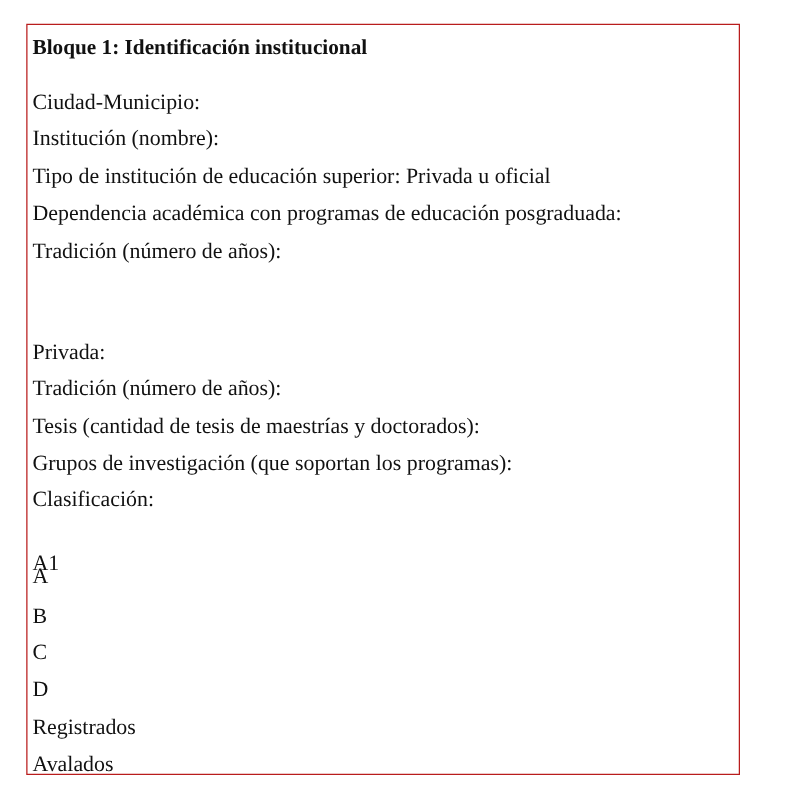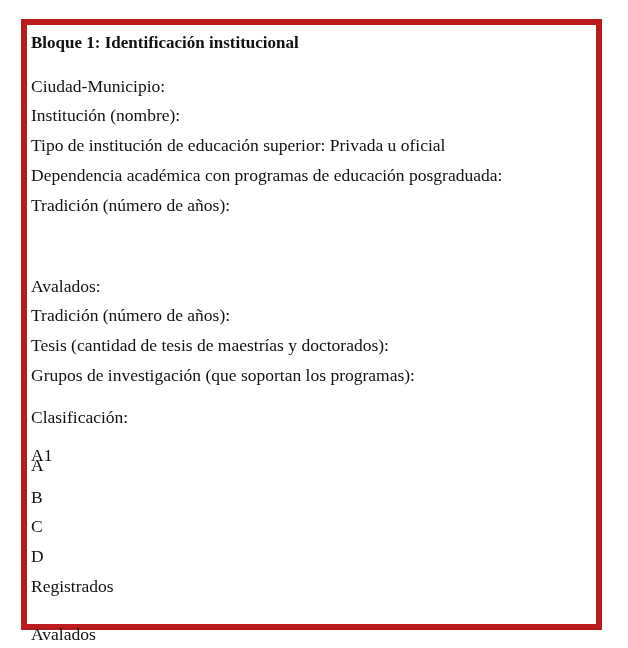--- a/index.html
+++ b/index.html
@@ -14,21 +14,21 @@
       overflow: hidden;
       font-family: "Liberation Serif", "DejaVu Serif", serif;
       color: #111111;
     }
     .box {
       position: absolute;
       left: 21px;
       top: 19px;
       width: 569px;
       height: 599px;
-      border: 6px solid #b91c1c;
+      border: 1px solid #b91c1c;
       background: #ffffff;
     }
     .line {
       position: absolute;
       left: 4px;
       font-size: 17.5px;
       line-height: 20px;
       white-space: nowrap;
     }
     .heading {
@@ -42,26 +42,26 @@
 <div class="box">
   <div class="line heading" style="top:8px;">Bloque 1: Identificación institucional</div>
 
   <div class="line" style="top:80px;">Institución (nombre):</div>
   <div class="line" style="top:51px;">Ciudad-Municipio:</div>
   <div class="line" style="top:110px;">Tipo de institución de educación superior: Privada u oficial</div>
   <div class="line" style="top:140px;">Dependencia académica con programas de educación posgraduada:</div>
   <div class="line" style="top:170px;">Tradición (número de años):</div>
 
 
-  <div class="line" style="top:251px;">Avalados:</div>
+  <div class="line" style="top:251px;">Privada:</div>
   <div class="line" style="top:280px;">Tradición (número de años):</div>
   <div class="line" style="top:310px;">Tesis (cantidad de tesis de maestrías y doctorados):</div>
   <div class="line" style="top:340px;">Grupos de investigación (que soportan los programas):</div>
-  <div class="line" style="top:382px;">Clasificación:</div>
+  <div class="line" style="top:369px;">Clasificación:</div>
 
   <div class="line" style="top:420px;">A1</div>
   <div class="line" style="top:430px;">A</div>
   <div class="line" style="top:462px;">B</div>
   <div class="line" style="top:491px;">C</div>
   <div class="line" style="top:521px;">D</div>
   <div class="line" style="top:551px;">Registrados</div>
-  <div class="line" style="top:581px;margin-top:18px;">Avalados</div>
+  <div class="line" style="top:581px;">Avalados</div>
 </div>
 
 </body></html>

